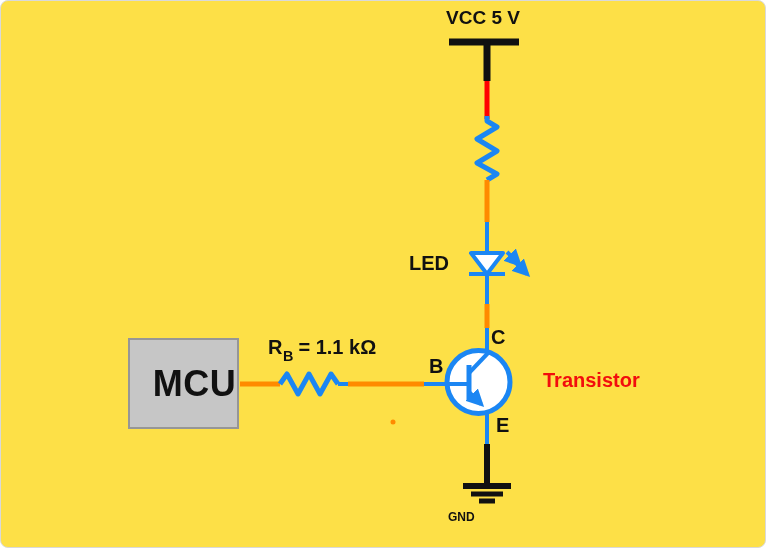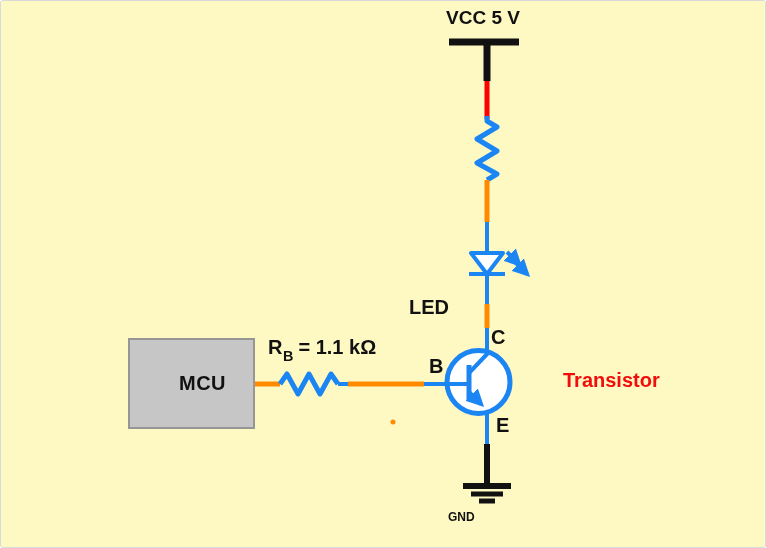--- a/index.html
+++ b/index.html
@@ -11,57 +11,57 @@
     --mcu-fill:#C6C6C6;
     --mcu-border:#969696;
     --frame-border:#D9D9D9;
   }
   *{margin:0;padding:0;box-sizing:border-box;}
   html,body{background:#fff;}
   body{font-family:"Liberation Sans", sans-serif;}
   .stage{
     position:relative;
     width:766px;height:548px;
-    background:#fef9c3;
+    background:#fde047;
     border:1px solid var(--frame-border);
-    border-radius:3px;
+    border-radius:8px;
     overflow:hidden;
   }
   svg.circuit{position:absolute;left:0;top:0;width:766px;height:548px;}
   .st-blue{stroke:var(--wire-blue);fill:none;}
   .st-orange{stroke:var(--wire-orange);fill:none;}
   .st-red{stroke:var(--wire-red);fill:none;}
   .st-black{stroke:var(--wire-black);fill:none;}
   .f-blue{fill:var(--wire-blue);stroke:none;}
   .f-orange{fill:var(--wire-orange);stroke:none;}
   .fill-white{fill:#ffffff;}
   .lbl{
     position:absolute;
     color:var(--wire-black);
     font-weight:700;
     white-space:nowrap;
     line-height:1.15;
   }
   .lbl sub{font-size:72%;position:relative;top:2px;left:0.5px;}
   .lbl-vcc{left:445px;top:6px;font-size:19px;}
   .lbl-rc{left:341px;top:131px;font-size:21px;}
-  .lbl-led{left:408px;top:251px;font-size:20px;margin-top:44px;}
+  .lbl-led{left:408px;top:251px;font-size:20px;}
   .lbl-c{left:490px;top:325px;font-size:20px;}
   .lbl-b{left:428px;top:354px;font-size:20px;}
   .lbl-e{left:495px;top:413px;font-size:20px;}
-  .lbl-transistor{left:542px;top:368px;font-size:20px;color:var(--label-red);margin-left:20px;}
+  .lbl-transistor{left:542px;top:368px;font-size:20px;color:var(--label-red);}
   .lbl-rb{left:267px;top:335px;font-size:20px;}
   .lbl-gnd{left:447px;top:510px;font-size:12px;}
   .mcu-box{
     position:absolute;
-    left:127px;top:337px;width:127px;height:91px;
+    left:127px;top:337px;width:111px;height:91px;
     background:var(--mcu-fill);
     border:2px solid var(--mcu-border);
     display:flex;align-items:center;justify-content:center;
-    font-size:20px;font-weight:700;color:var(--wire-black);
+    font-size:36px;font-weight:700;color:var(--wire-black);
     letter-spacing:0.5px;
     padding-left:22px;
   }
 </style>
 </head>
 <body>
 
 <div class="stage">
 
   <svg class="circuit" viewBox="0 0 766 548">

